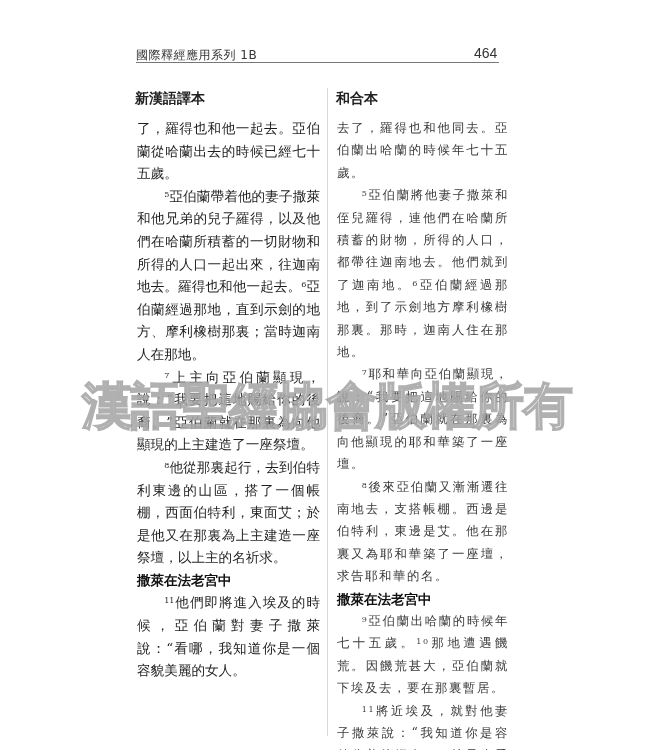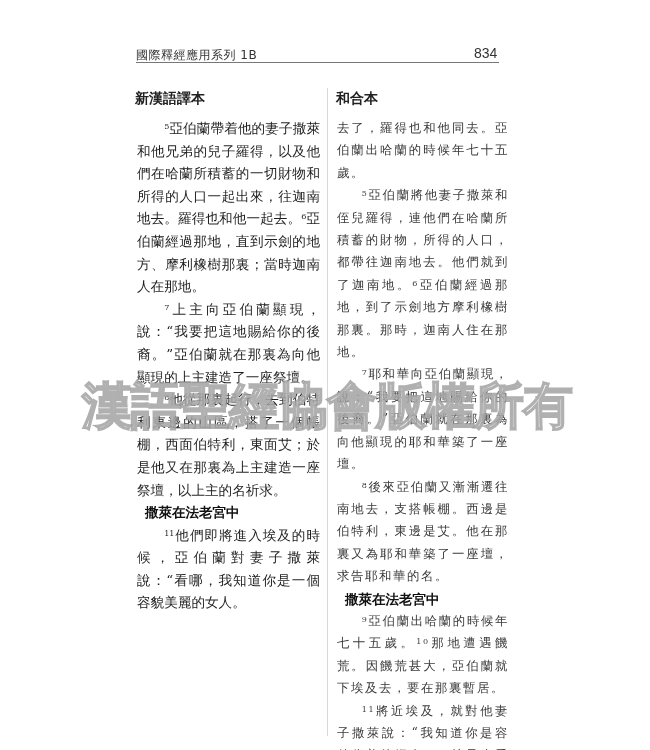--- a/index.html
+++ b/index.html
@@ -13,43 +13,44 @@
     .col-title { position:absolute; top:90px; font-family:"DejaVu Sans","Liberation Sans",sans-serif; font-weight:bold; font-size:14px; color:#222; }
     .col-title.left { left:135px; width:180px; }
     .col-title.right { left:336px; width:200px; }
     .divider { position:absolute; left:327px; top:88px; width:1px; height:648px; background:#d8d8d8; }
     .col { position:absolute; top:117px; }
     .col.left { left:137px; width:183px; font-size:13.6px; line-height:22.6px; color:#1e1e1e; }
     .col.right { left:337px; width:172px; font-size:12.4px; line-height:22.4px; color:#3a3a3a; letter-spacing:1.6px; }
     .col p { margin:0; text-align:justify; }
     .col p.indent { text-indent:2em; }
     .col p.noindent { text-indent:0; }
-    .col .heading { font-family:"DejaVu Sans","Liberation Sans",sans-serif; font-weight:bold; font-size:13.5px; color:#111; letter-spacing:0;margin-left:8px; }
+    .col .heading { font-family:"DejaVu Sans","Liberation Sans",sans-serif; font-weight:bold; font-size:13.5px; color:#111; letter-spacing:0; }
     sup { font-size:8px; vertical-align:top; position:relative; top:-1px; }
     .watermark { position:absolute; left:82px; top:327px; width:480px; height:70px;
       font-family:"DejaVu Sans","Liberation Sans",sans-serif; font-weight:bold; font-size:50px; line-height:70px;
       color:rgba(255,255,255,0.55); -webkit-text-stroke:1.6px rgba(150,150,150,0.75); letter-spacing:-1px; white-space:nowrap; pointer-events:none;margin-top:44px; }
   </style>
 </head>
 <body>
 
 <div class="header-wrap">
   <div class="header">
     <span class="series">國際釋經應用系列 1B</span>
-    <span class="page">834</span>
+    <span class="page">464</span>
   </div>
 </div>
 <div class="header-rule"></div>
 
 <div class="col-title left">新漢語譯本</div>
 <div class="col-title right">和合本</div>
 
 <div class="divider"></div>
 
 <div class="col left" id="col-left">
+    <p class="noindent"><span>了，羅得也和他一起去。亞伯蘭從哈蘭出去的時候已經七十五歲。</span></p>
     <p class="indent"><sup>5</sup><span>亞伯蘭帶着他的妻子撒萊和他兄弟的兒子羅得，以及他們在哈蘭所積蓄的一切財物和所得的人口一起出來，往迦南地去。羅得也和他一起去。</span><sup>6</sup><span>亞伯蘭經過那地，直到示劍的地方、摩利橡樹那裏；當時迦南人在那地。</span></p>
     <p class="indent"><sup>7</sup><span>上主向亞伯蘭顯現，說：“我要把這地賜給你的後裔。”亞伯蘭就在那裏為向他顯現的上主建造了一座祭壇。</span></p>
     <p class="indent"><sup>8</sup><span>他從那裏起行，去到伯特利東邊的山區，搭了一個帳棚，西面伯特利，東面艾；於是他又在那裏為上主建造一座祭壇，以上主的名祈求。</span></p>
     <p class="heading noindent">撒萊在法老宮中</p>
     <p class="indent"><sup>11</sup><span>他們即將進入埃及的時候，亞伯蘭對妻子撒萊說：“看哪，我知道你是一個容貌美麗的女人。</span></p>
   </div>
 <div class="col right" id="col-right">
     <p class="noindent"><span>去了，羅得也和他同去。亞伯蘭出哈蘭的時候年七十五歲。</span></p>
     <p class="indent"><sup>5</sup><span>亞伯蘭將他妻子撒萊和侄兒羅得，連他們在哈蘭所積蓄的財物，所得的人口，都帶往迦南地去。他們就到了迦南地。</span><sup>6</sup><span>亞伯蘭經過那地，到了示劍地方摩利橡樹那裏。那時，迦南人住在那地。</span></p>
     <p class="indent"><sup>7</sup><span>耶和華向亞伯蘭顯現，說：“我要把這地賜給你的後裔。”亞伯蘭就在那裏為向他顯現的耶和華築了一座壇。</span></p>

